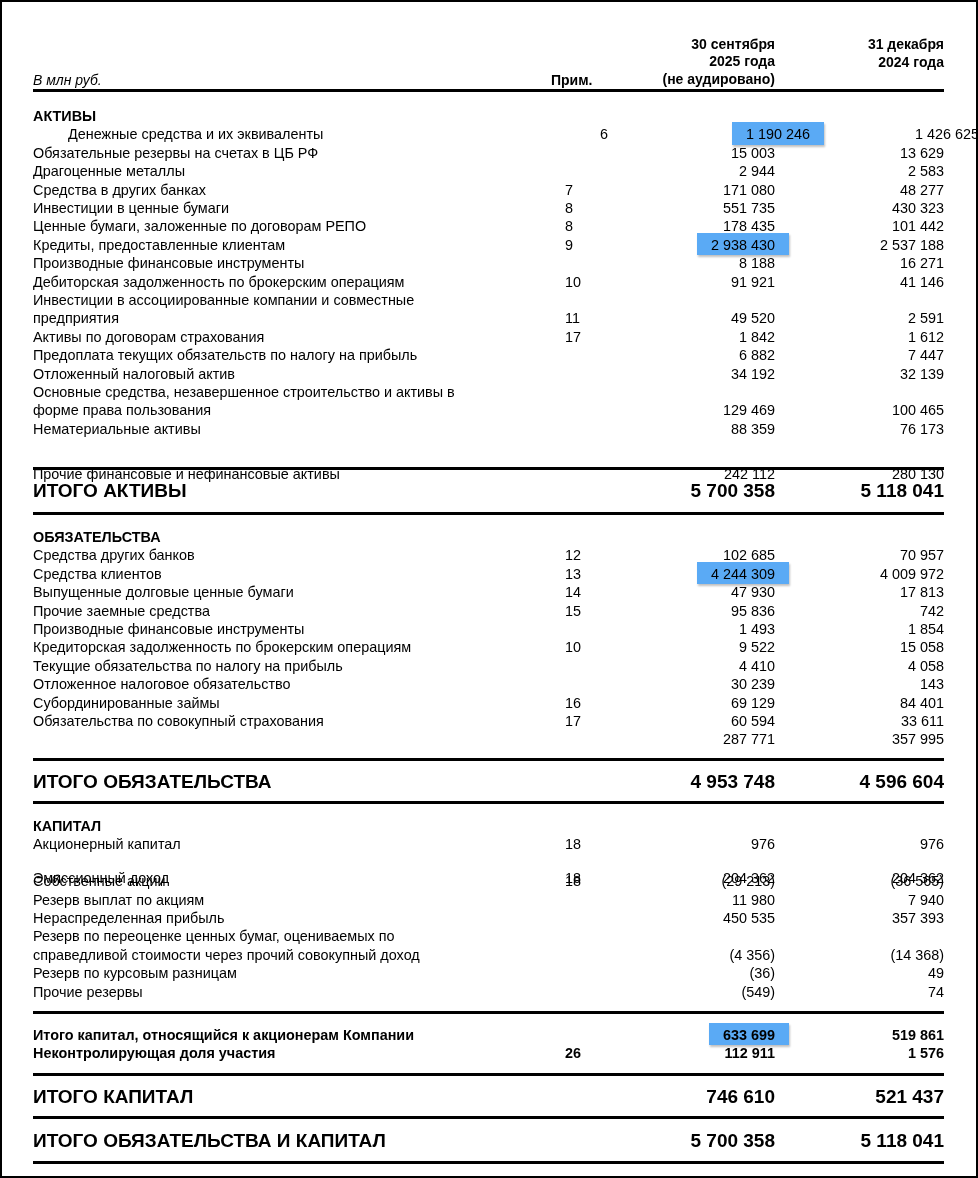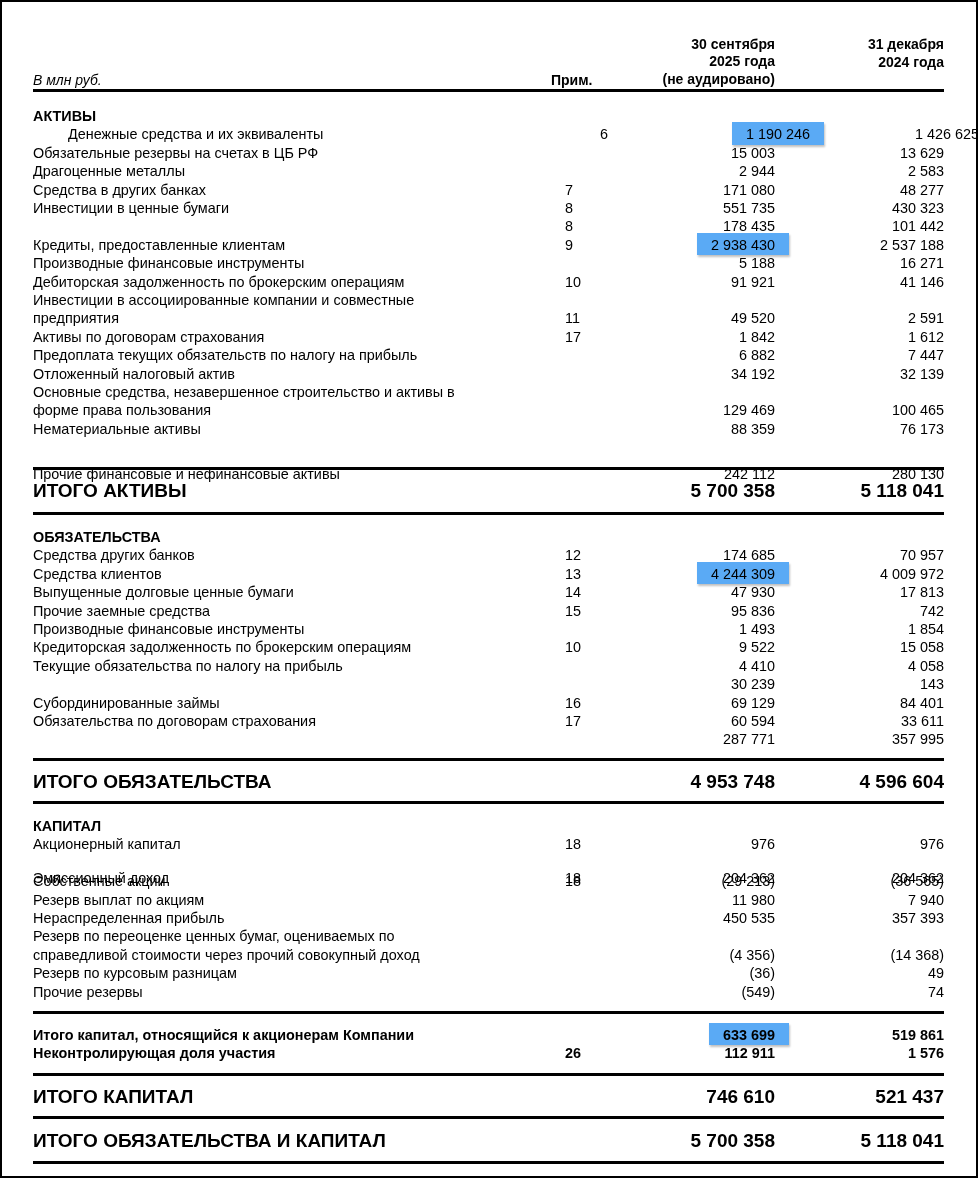--- a/index.html
+++ b/index.html
@@ -77,34 +77,35 @@
         <span class="v1"><span class="txt">171 080</span></span>
         <span class="v2">48 277</span>
       </div>
       <div class="row" style="top: 199px;">
         <span class="lbl">Инвестиции в ценные бумаги</span>
         <span class="nt">8</span>
         <span class="v1"><span class="txt">551 735</span></span>
         <span class="v2">430 323</span>
       </div>
       <div class="row" style="top: 217.4px;">
+        <span class="lbl">Ценные бумаги, заложенные по договорам РЕПО</span>
         <span class="nt">8</span>
         <span class="v1"><span class="txt">178 435</span></span>
         <span class="v2">101 442</span>
       </div>
       <div class="row" style="top: 235.8px;">
         <span class="lbl">Кредиты, предоставленные клиентам</span>
         <span class="nt">9</span>
         <span class="v1"><span class="hl" style="background: rgb(90, 170, 245); inset: -3px -14px -1px;"></span><span class="txt">2 938 430</span></span>
         <span class="v2">2 537 188</span>
       </div>
       <div class="row" style="top: 254.2px;">
         <span class="lbl">Производные финансовые инструменты</span>
         <span class="nt"></span>
-        <span class="v1"><span class="txt">5 188</span></span>
+        <span class="v1"><span class="txt">8 188</span></span>
         <span class="v2">16 271</span>
       </div>
       <div class="row" style="top: 272.6px;">
         <span class="lbl">Дебиторская задолженность по брокерским операциям</span>
         <span class="nt">10</span>
         <span class="v1"><span class="txt">91 921</span></span>
         <span class="v2">41 146</span>
       </div>
       <div class="row two" style="top: 291px;">
         <span class="lbl">
@@ -160,21 +161,21 @@
         <span class="v1"><span class="txt">5 700 358</span></span>
         <span class="v2">5 118 041</span>
       </div>
       <div class="rule" style="top: 512px;"></div>
       <div class="row sec" style="top: 528px;">
         <span class="lbl">ОБЯЗАТЕЛЬСТВА</span>
       </div>
       <div class="row" style="top: 546.4px;">
         <span class="lbl">Средства других банков</span>
         <span class="nt">12</span>
-        <span class="v1"><span class="txt">174 685</span></span>
+        <span class="v1"><span class="txt">102 685</span></span>
         <span class="v2">70 957</span>
       </div>
       <div class="row" style="top: 564.8px;">
         <span class="lbl">Средства клиентов</span>
         <span class="nt">13</span>
         <span class="v1"><span class="hl" style="background: rgb(90, 170, 245); inset: -3px -14px -1px;"></span><span class="txt">4 244 309</span></span>
         <span class="v2">4 009 972</span>
       </div>
       <div class="row" style="top: 583.2px;">
         <span class="lbl">Выпущенные долговые ценные бумаги</span>
@@ -200,32 +201,33 @@
         <span class="v1"><span class="txt">9 522</span></span>
         <span class="v2">15 058</span>
       </div>
       <div class="row" style="top: 656.8px;">
         <span class="lbl">Текущие обязательства по налогу на прибыль</span>
         <span class="nt"></span>
         <span class="v1"><span class="txt">4 410</span></span>
         <span class="v2">4 058</span>
       </div>
       <div class="row" style="top: 675.2px;">
+        <span class="lbl">Отложенное налоговое обязательство</span>
         <span class="nt"></span>
         <span class="v1"><span class="txt">30 239</span></span>
         <span class="v2">143</span>
       </div>
       <div class="row" style="top: 693.6px;">
         <span class="lbl">Субординированные займы</span>
         <span class="nt">16</span>
         <span class="v1"><span class="txt">69 129</span></span>
         <span class="v2">84 401</span>
       </div>
       <div class="row" style="top: 712px;">
-        <span class="lbl">Обязательства по договорам страхования</span>
+        <span class="lbl">Обязательства по совокупный страхования</span>
         <span class="nt">17</span>
         <span class="v1"><span class="txt">60 594</span></span>
         <span class="v2">33 611</span>
       </div>
       <div class="row" style="top: 730.4px;">
         <span class="nt"></span>
         <span class="v1"><span class="txt">287 771</span></span>
         <span class="v2">357 995</span>
       </div>
       <div class="rule" style="top: 758px;"></div>

